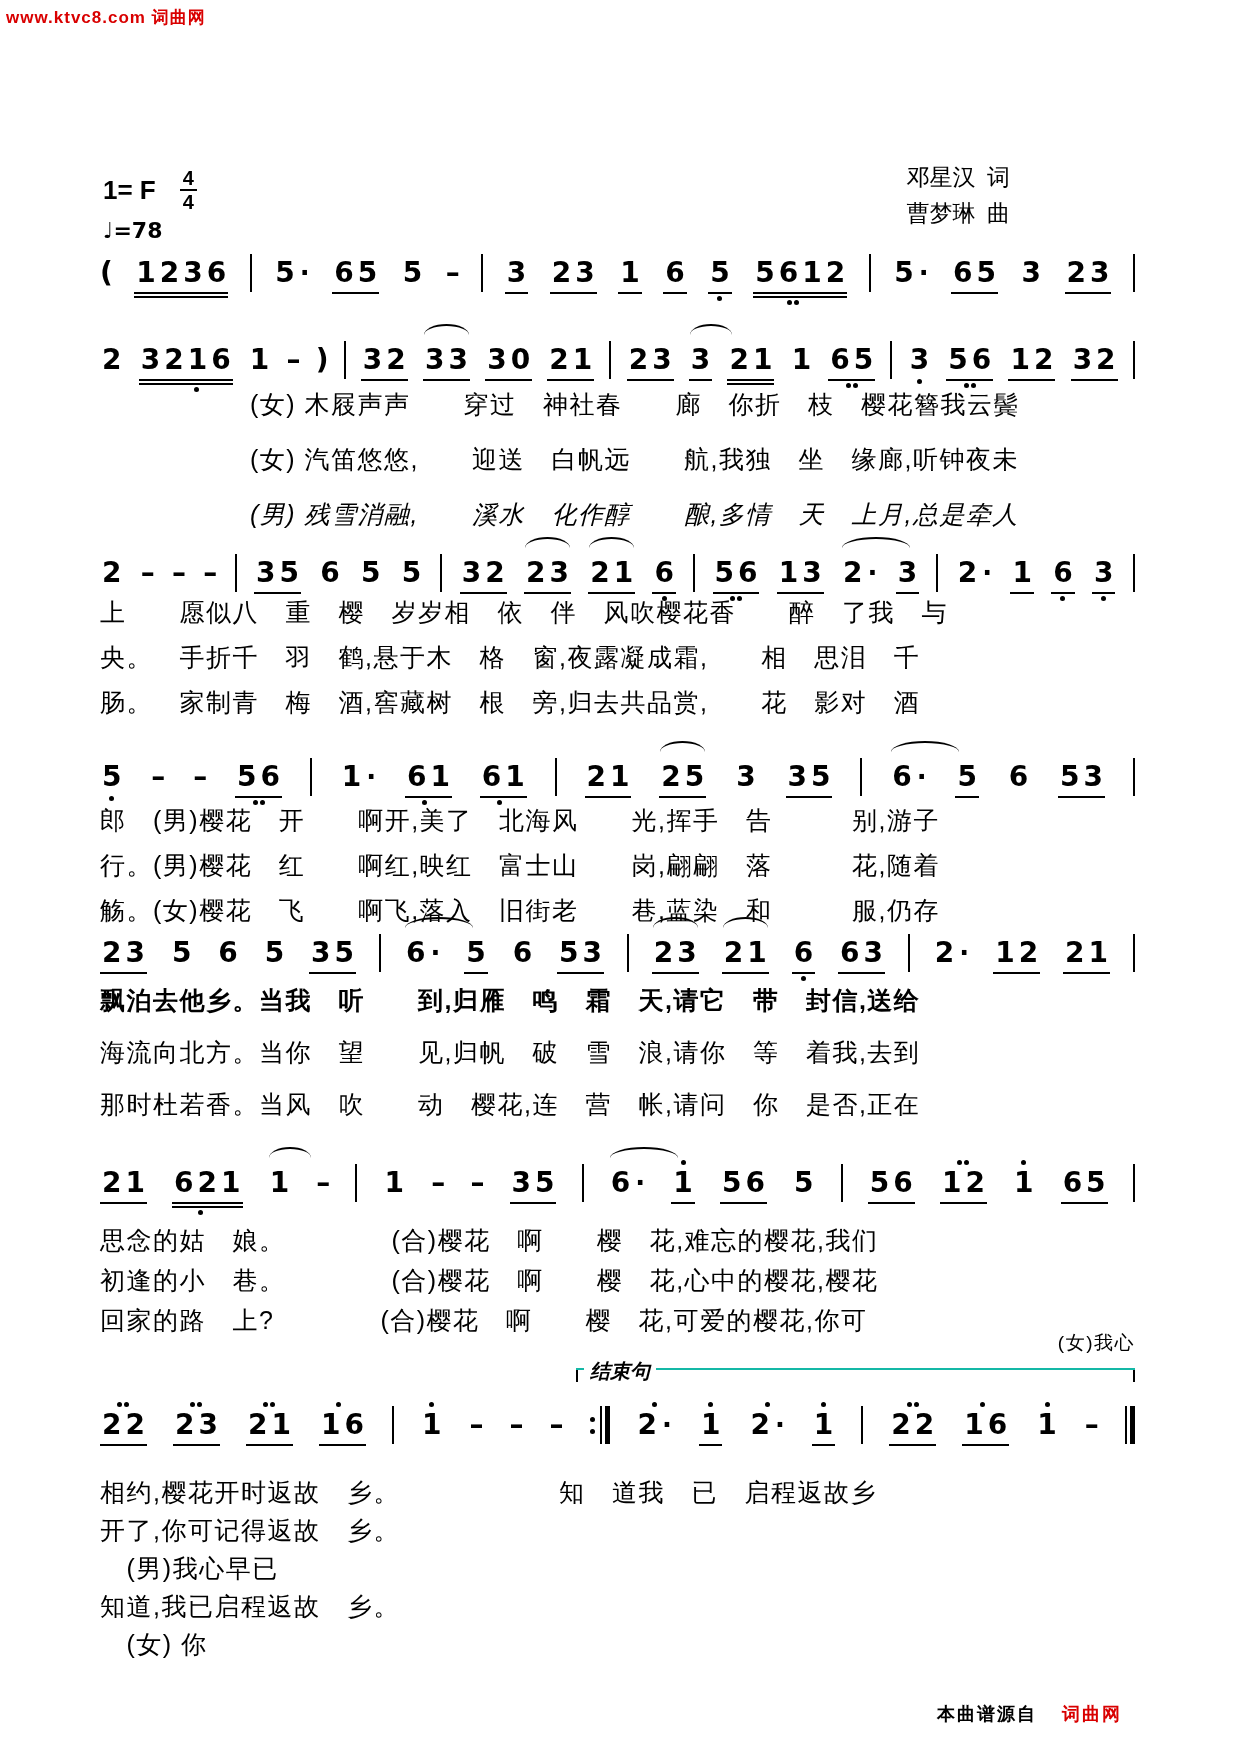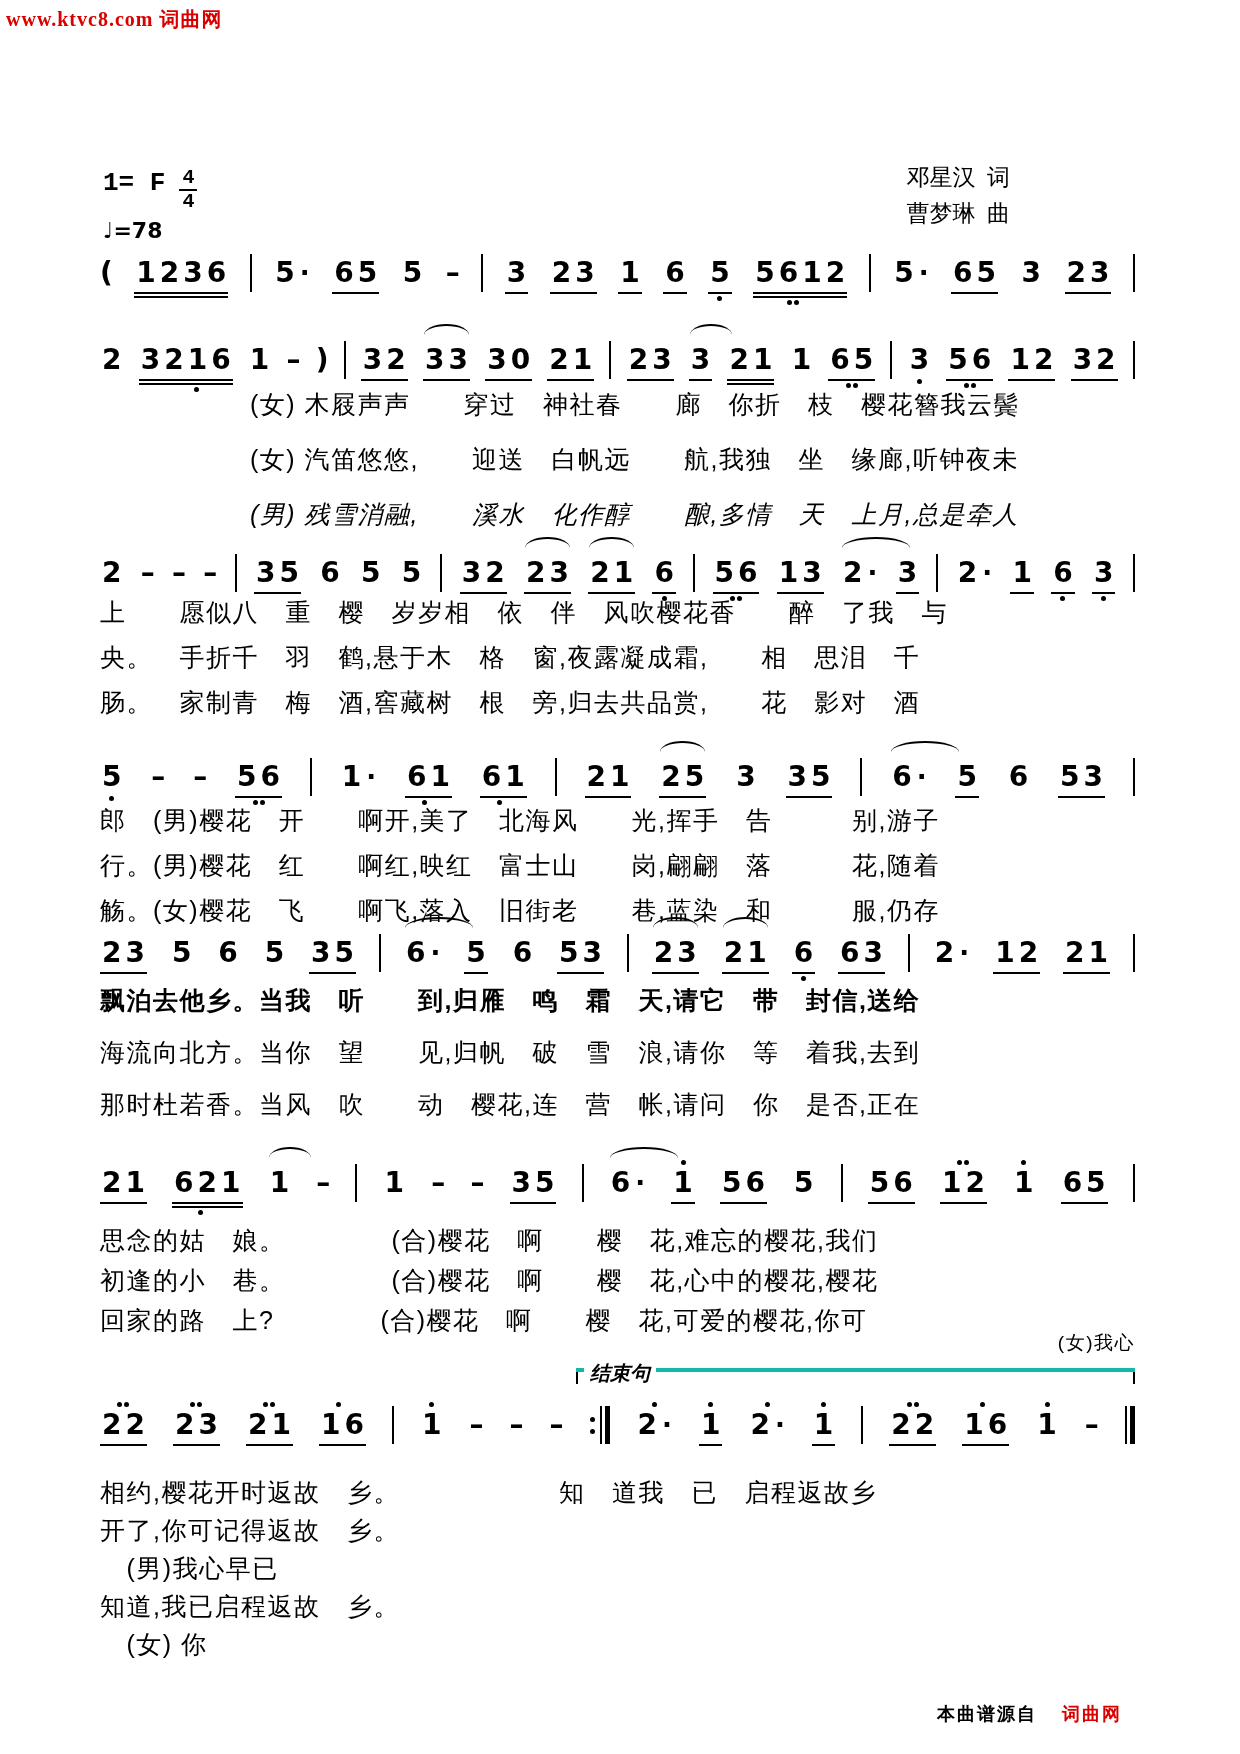--- a/index.html
+++ b/index.html
@@ -1,29 +1,29 @@
 <!DOCTYPE html>
 <html><head>
 <meta charset="utf-8">
 <style>
   html,body{margin:0;padding:0;background:#888;}
   .sheet{
     position:relative;width:1240px;height:1754px;background:#ffffff;
     font-family:"Liberation Sans",sans-serif;color:#000;overflow:hidden;margin:0 auto;
   }
   .top-watermark{
-    position:absolute;left:6px;top:6px;font-family:Liberation Serif, serif;
-    font-size:20px;font-weight:bold;letter-spacing:1px;
+    position:absolute;left:6px;top:6px;font-family:Liberation Sans, sans-serif;
+    font-size:17px;font-weight:bold;letter-spacing:1px;
   }
   .page-title{
     position:absolute;left:0;top:100px;width:100%;text-align:center;
     font-size:46px;font-weight:bold;letter-spacing:4px;margin:0;
   }
   .meta-left{position:absolute;left:103px;top:168px;font-weight:bold;}
-  .key-row{font-size:26px;font-family:Liberation Mono, monospace;display:flex;align-items:flex-start;gap:14px;}
+  .key-row{font-size:26px;font-family:Liberation Sans, sans-serif;display:flex;align-items:center;gap:24px;}
   .meter{display:inline-block;text-align:center;font-size:20px;line-height:1;vertical-align:middle;}
   .meter .mt{display:block;border-bottom:2px solid #000;padding:0 3px 1px;}
   .meter .mb{display:block;padding-top:1px;}
   .tempo-row{font-size:22px;margin-top:6px;font-family:"DejaVu Sans",sans-serif;}
   .credits{position:absolute;right:230px;top:160px;text-align:left;
     font-family:"Liberation Serif",serif;font-size:23px;line-height:1.55;}
   .credits div{white-space:pre;}
   
   .system{position:absolute;left:100px;width:1035px;}
   .music{display:flex;justify-content:space-between;align-items:flex-start;width:100%;}
@@ -45,21 +45,21 @@
     font-family:"DejaVu Sans",sans-serif;}
   .repbar{display:flex;align-items:center;gap:3px;margin-top:6px;height:38px;}
   .repbar .rdots{display:flex;flex-direction:column;gap:7px;margin-right:2px;}
   .repbar .rdots i{width:5px;height:5px;border-radius:50%;background:#000;display:block;}
   .repbar .thin{width:2px;height:38px;background:#000;}
   .repbar .thick{width:5px;height:38px;background:#000;}
   
   .lyric-line{position:absolute;white-space:pre;font-size:25px;letter-spacing:1.5px;line-height:1;}
   .lyric-right{position:absolute;right:105px;white-space:pre;font-size:19px;letter-spacing:1.5px;}
   
-  .end-bracket{position:absolute;border-top:4px solid #14b8a6;}
+  .end-bracket{position:absolute;border-top:2px solid #14b8a6;}
   .end-bracket:before,.end-bracket:after{content:"";position:absolute;top:0;width:2px;height:12px;background:#000;}
   .end-bracket:before{left:0;}
   .end-bracket:after{right:0;}
   .end-bracket .lbl{position:absolute;left:8px;top:-12px;background:#fff;padding:0 6px;
     font-size:20px;font-style:italic;font-weight:bold;}
   .footer-credit{position:absolute;right:118px;top:1702px;font-size:18px;font-weight:bold;letter-spacing:2px;}
   .footer-credit .site{margin-left:18px;}
 </style>
 </head>
 <body>

